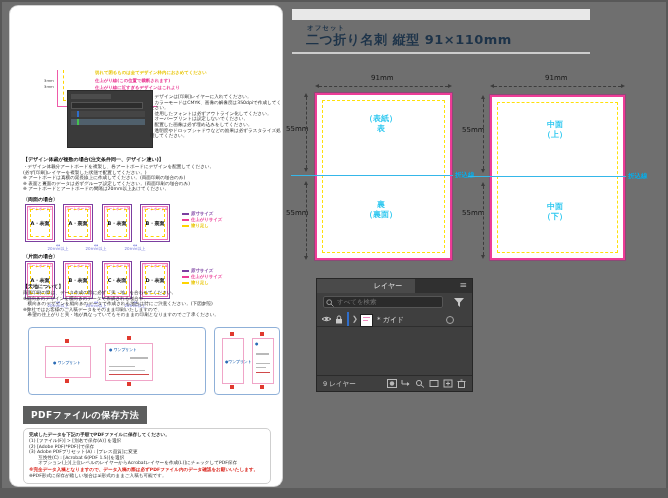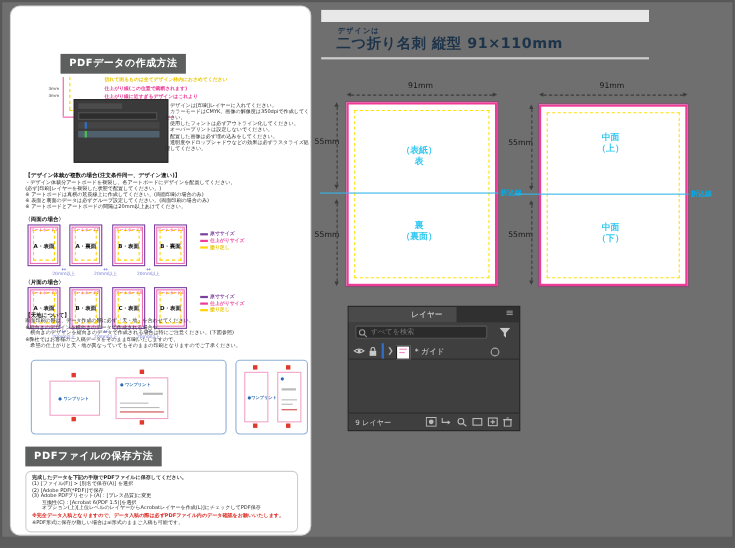--- a/index.html
+++ b/index.html
@@ -82,21 +82,20 @@
   .fico{position:absolute;top:3px;}
   #bottom-band{position:absolute;left:0;top:488px;width:668px;height:10px;background:#5c5c5c;}
 </style>
 </head>
 <body>
 
 <div id="screen">
 
   <div id="left-page">
 
-    <div class="sec-header" style="left:45px;top:43px;">PDFデータの作成方法</div>
 
     <div class="pline-v" style="left:47px;top:64px;height:36px;"></div>
     <div class="yline-v" style="left:53px;top:64px;height:30px;"></div>
     <div class="yline-h" style="left:53px;top:94px;width:88px;"></div>
     <div class="pline-h" style="left:47px;top:100px;width:100px;"></div>
     <div class="note-y" style="left:85px;top:64px;">切れて困るものは全てデザイン枠内におさめてください</div>
     <div class="mm3" style="left:34px;top:72px;">3mm</div>
     <div class="mm3" style="left:34px;top:78px;">3mm</div>
     <div class="note-m" style="left:85px;top:72px;">仕上がり線(この位置で裁断されます)</div>
     <div class="note-m" style="left:85px;top:79px;">仕上がり線に近すぎるデザインはこれより</div>
@@ -250,42 +249,42 @@
     <div class="savetext tinytext" style="left:19px;top:432px;">(1) [ファイル(F)] &gt; [別名で保存(A)] を選択</div>
     <div class="savetext tinytext" style="left:19px;top:437.5px;">(2) [Adobe PDF(*PDF)]で保存</div>
     <div class="savetext tinytext" style="left:19px;top:443px;">(3) Adobe PDFプリセット(A)：[プレス品質]に変更</div>
     <div class="savetext tinytext" style="left:19px;top:448.5px;">　　互換性(C)：[Acrobat 6(PDF 1.5)]を選択</div>
     <div class="savetext tinytext" style="left:19px;top:454px;">　　オプション(上)[上位レベルのレイヤーからAcrobatレイヤーを作成(L)]にチェックしてPDF保存</div>
     <div class="savetext tinytext redtext" style="left:19px;top:461px;font-weight:bold;">※完全データ入稿となりますので、データ入稿の際は必ずPDFファイル内のデータ確認をお願いいたします。</div>
     <div class="savetext tinytext" style="left:19px;top:467px;">※PDF形式に保存が難しい場合はai形式のままご入稿も可能です。</div>
   </div>
 
   <div id="topbar"></div>
-  <div id="kicker">デザインは</div>
+  <div id="kicker">オフセット</div>
   <div id="prod-title">二つ折り名刺 縦型 91×110mm</div>
   <div id="title-rule"></div>
 
   <div class="dimlab" style="left:371px;top:74px;">91mm</div>
   <div class="dim-h" style="left:319px;top:86px;width:129px;"></div>
   <div class="tri tri-l" style="left:315px;top:84px;"></div>
   <div class="tri tri-r" style="left:448px;top:84px;"></div>
 
   <div class="dimlab" style="left:286px;top:125px;">55mm</div>
   <div class="dimlab" style="left:286px;top:209px;">55mm</div>
   <div class="dim-v" style="left:306px;top:97px;height:71px;"></div>
   <div class="tri tri-u" style="left:304px;top:93px;"></div>
   <div class="tri tri-d" style="left:304px;top:168px;"></div>
   <div class="dim-v" style="left:306px;top:185px;height:71px;"></div>
   <div class="tri tri-u" style="left:304px;top:181px;"></div>
   <div class="tri tri-d" style="left:304px;top:256px;"></div>
 
   <div class="foldrect" style="left:315px;top:93px;width:133px;height:163px;">
     <div class="bleed"></div>
   </div>
-  <div class="panel-cap" style="left:331px;top:132px;width:100px;">
+  <div class="panel-cap" style="left:331px;top:114px;width:100px;">
     <span style="display:block;">（表紙）</span>
     <span style="display:block;">表</span>
   </div>
   <div class="panel-cap" style="left:331px;top:200px;width:100px;">
     <span style="display:block;">裏</span>
     <span style="display:block;">（裏面）</span>
   </div>
   <div class="foldline" style="left:291px;top:175px;width:162px;"></div>
   <div class="foldlab" style="left:455px;top:171px;">折込線</div>
 

